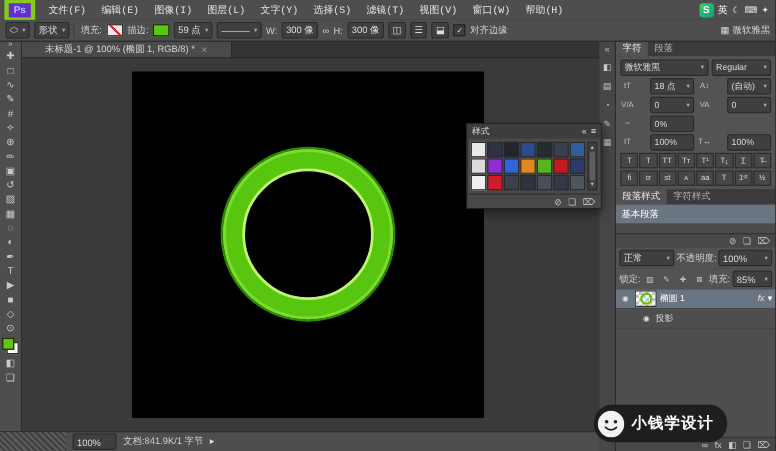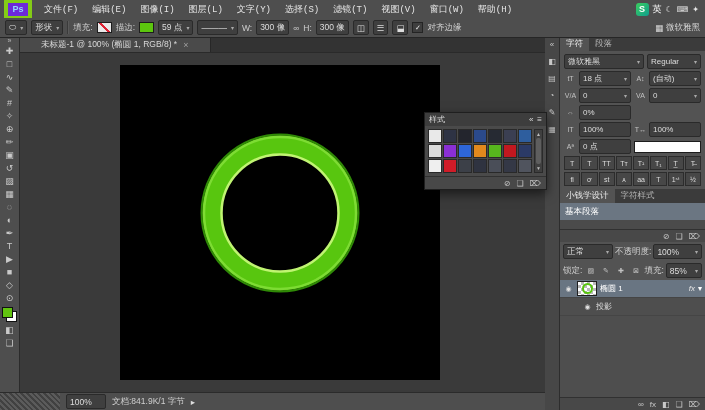--- a/index.html
+++ b/index.html
@@ -56,21 +56,21 @@
   
   .rightcol{position:absolute;right:0;top:37px;bottom:0;width:160px;display:flex;background:#404040;z-index:4;}
   .rail{width:14px;background:#474747;border-right:1px solid #2d2d2d;display:flex;flex-direction:column;
     align-items:center;padding-top:3px;gap:8px;font-size:8px;color:#c8c8c8;}
   .panels{flex:1;display:flex;flex-direction:column;min-width:0;}
   .ptabs{display:flex;background:#3b3b3b;height:14px;font-size:8.5px;flex:none;}
   .ptab{padding:0 6px;display:flex;align-items:center;color:#b5b5b5;}
   .ptab.act{background:#535353;color:#ececec;}
   .pbody{background:#535353;padding:3px 4px;display:flex;flex-direction:column;gap:2px;font-size:8px;}
   .crow{display:flex;gap:3px;align-items:center;}
-  .cell{flex:1;display:flex;align-items:center;gap:2px;min-width:0;}
+  .cell{flex:1;display:flex;align-items:center;gap:14px;min-width:0;}
   .cic{width:13px;flex:none;text-align:center;color:#c2c2c2;font-size:7px;}
   .grow{flex:1;min-width:0;overflow:hidden;}
   .tbtns{display:flex;gap:1px;}
   .tb{flex:1;height:12px;background:#474747;border:1px solid #2c2c2c;display:flex;align-items:center;
     justify-content:center;font-size:7px;color:#ddd;}
   .colorsw{flex:1;height:10px;background:#fff;border:1px solid #1d1d1d;}
   .pfoot{height:12px;background:#484848;border-top:1px solid #313131;display:flex;align-items:center;
     justify-content:flex-end;gap:6px;padding:0 5px;font-size:8px;color:#c9c9c9;flex:none;}
   .psrow{background:#6b7682;color:#fff;height:17px;display:flex;align-items:center;padding:0 5px;}
   .pslist{background:#4b4b4b;display:flex;flex-direction:column;min-height:26px;}
@@ -300,31 +300,20 @@
                 <span class="grow">100%</span>
               </div>
             </div>
           <div class="cell">
               <span class="cic">T↔</span>
             <div class="ctl grow">
                 <span class="grow">100%</span>
               </div>
             </div>
         </div>
-        <div class="crow">
-          <div class="cell">
-              <span class="cic">Aª</span>
-            <div class="ctl grow">
-                <span class="grow">0 点</span>
-              </div>
-            </div>
-          <div class="cell">
-              <span class="colorsw"></span>
-            </div>
-        </div>
         <div class="tbtns">
           <span class="tb">T</span>
           <span class="tb">T</span>
           <span class="tb">TT</span>
           <span class="tb">Tᴛ</span>
           <span class="tb">T¹</span>
           <span class="tb">T₁</span>
           <span class="tb">T̲</span>
           <span class="tb">T̶</span>
         </div>
@@ -334,21 +323,21 @@
           <span class="tb">st</span>
           <span class="tb">ᴀ</span>
           <span class="tb">aa</span>
           <span class="tb">T</span>
           <span class="tb">1ˢᵗ</span>
           <span class="tb">½</span>
         </div>
       </div>
 
       <div class="ptabs">
-        <span class="ptab act">小钱学设计</span>
+        <span class="ptab act">段落样式</span>
         <span class="ptab">字符样式</span>
       </div>
       <div class="pslist">
         <div class="psrow">基本段落</div>
       </div>
       <div class="pfoot">
         <span>⊘</span>
         <span>❏</span>
         <span>⌦</span>
       </div>
@@ -436,14 +425,23 @@
         <span>▼</span>
       </div>
     </div>
     <div class="pfoot">
       <span>⊘</span>
       <span>❏</span>
       <span>⌦</span>
     </div>
   </div>
 
+  <div class="watermark">
+    <svg width="25" height="25" viewBox="0 0 25 25">
+      <circle cx="12.5" cy="12.5" r="12" fill="#f2f2f2"></circle>
+      <circle cx="8.5" cy="10.5" r="1.6" fill="#1e1e1e"></circle>
+      <circle cx="16.5" cy="10.5" r="1.6" fill="#1e1e1e"></circle>
+      <path d="M7.5 15.5 q5 4.5 10 0" stroke="#1e1e1e" stroke-width="1.6" fill="none" stroke-linecap="round"></path>
+    </svg>
+    <span class="wm-text">小钱学设计</span>
+  </div>
 
 </div>
 
 </body></html>

